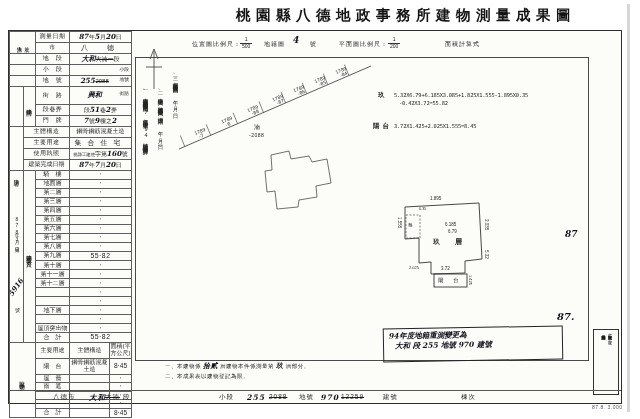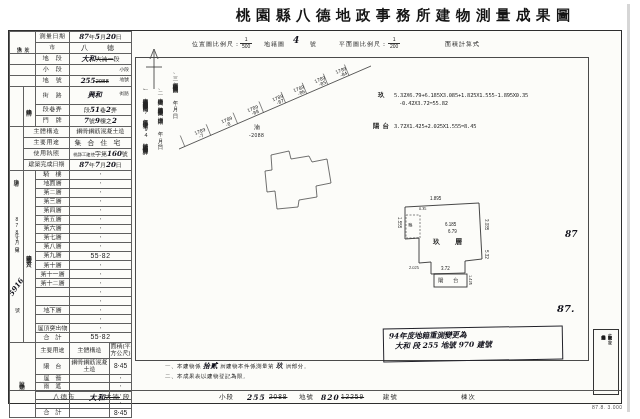--- a/index.html
+++ b/index.html
@@ -371,21 +371,21 @@
     <div class="dim" style="left:432px;top:235px">3.72</div>
     <div class="vdim" style="left:459px;top:244px;font-size:4px">1.425</div>
     <div class="dim" style="left:410px;top:176px;font-size:3.8px">0.35</div>
 
     <div id="stamp">
       <div class="hand">94年度地籍重測變更為</div>
       <div class="hand" style="padding-left:6px">大和 段 255 地號 970 建號</div>
     </div>
 
     <div class="mark hand" style="left:556px;top:198px;font-size:9px">87</div>
-    <div class="mark hand" style="left:548px;top:272px;font-size:10px">87.</div>
+    <div class="mark hand" style="left:548px;top:280px;font-size:10px">87.</div>
 
     <div id="right-box">
       <span class="vt">依土地登記規則（一五○）規定</span>
       <span class="vt">本案係照分層圖轉繪規定</span>
     </div>
 
     <div class="bnote" style="left:156px;top:330px">
       <span>一、本建物係</span>
       <span class="h">拾貳</span>
       <span>層建物本件係測量第</span>
@@ -396,21 +396,21 @@
 
     <div id="footer-strip">
         <span class="fseg" style="left: 44px;">八德市</span>
         <span class="fseg h" style="left: 80px;">大和</span>
         <span class="fseg s" style="left: 96px;">大湳</span>
         <span class="fseg" style="left: 114px;">段</span>
         <span class="fseg" style="left: 210px;">小段</span>
         <span class="fseg h" style="left: 238px;">255</span>
         <span class="fseg s" style="left: 260px;">2088</span>
         <span class="fseg" style="left: 290px;">地號</span>
-        <span class="fseg h" style="left: 312px;">820</span>
+        <span class="fseg h" style="left: 312px;">970</span>
         <span class="fseg s" style="left: 332px;">12259</span>
         <span class="fseg" style="left: 374px;">建號</span>
         <span class="fseg" style="left: 452px;">棟次</span>
       </div>
   </div>
 
   <div id="print-code">87.8. 3.000</div>
   <div class="scan-band"></div>
 </div>
 

